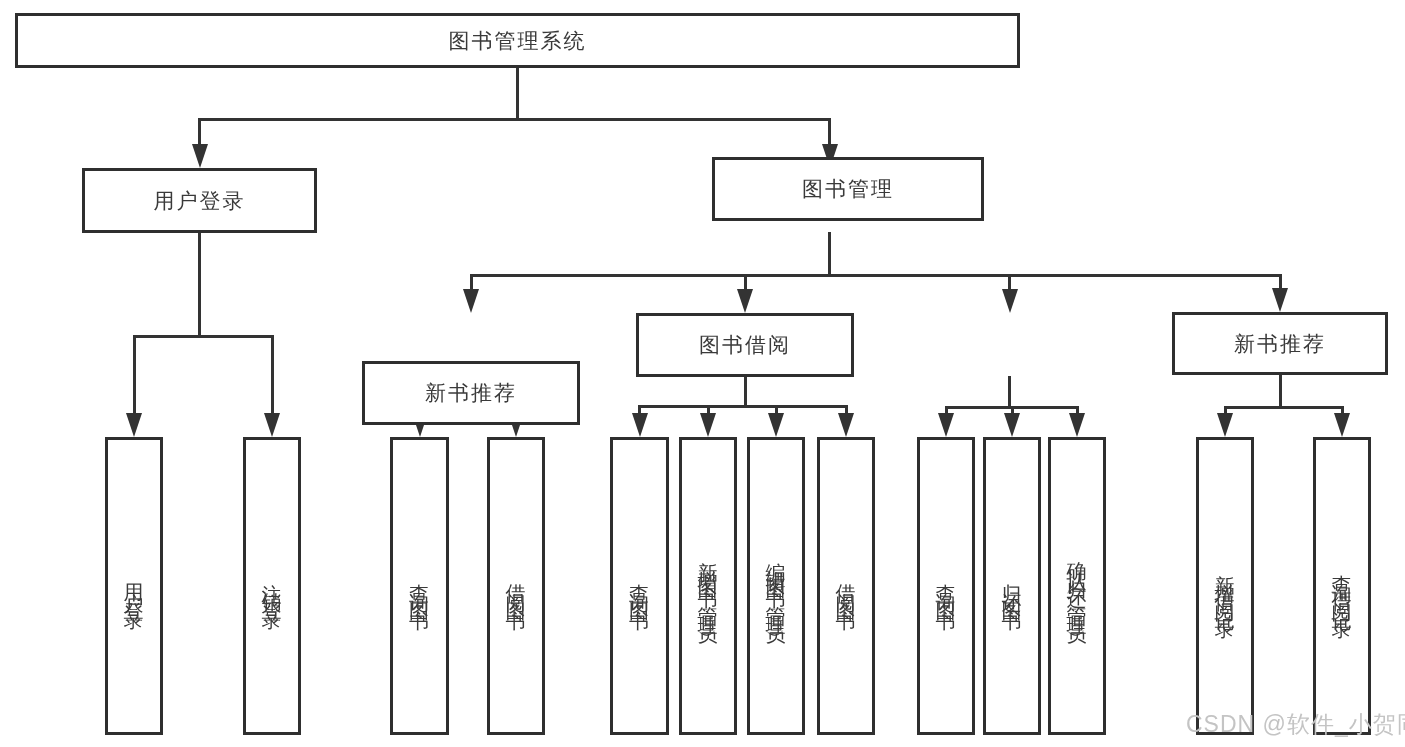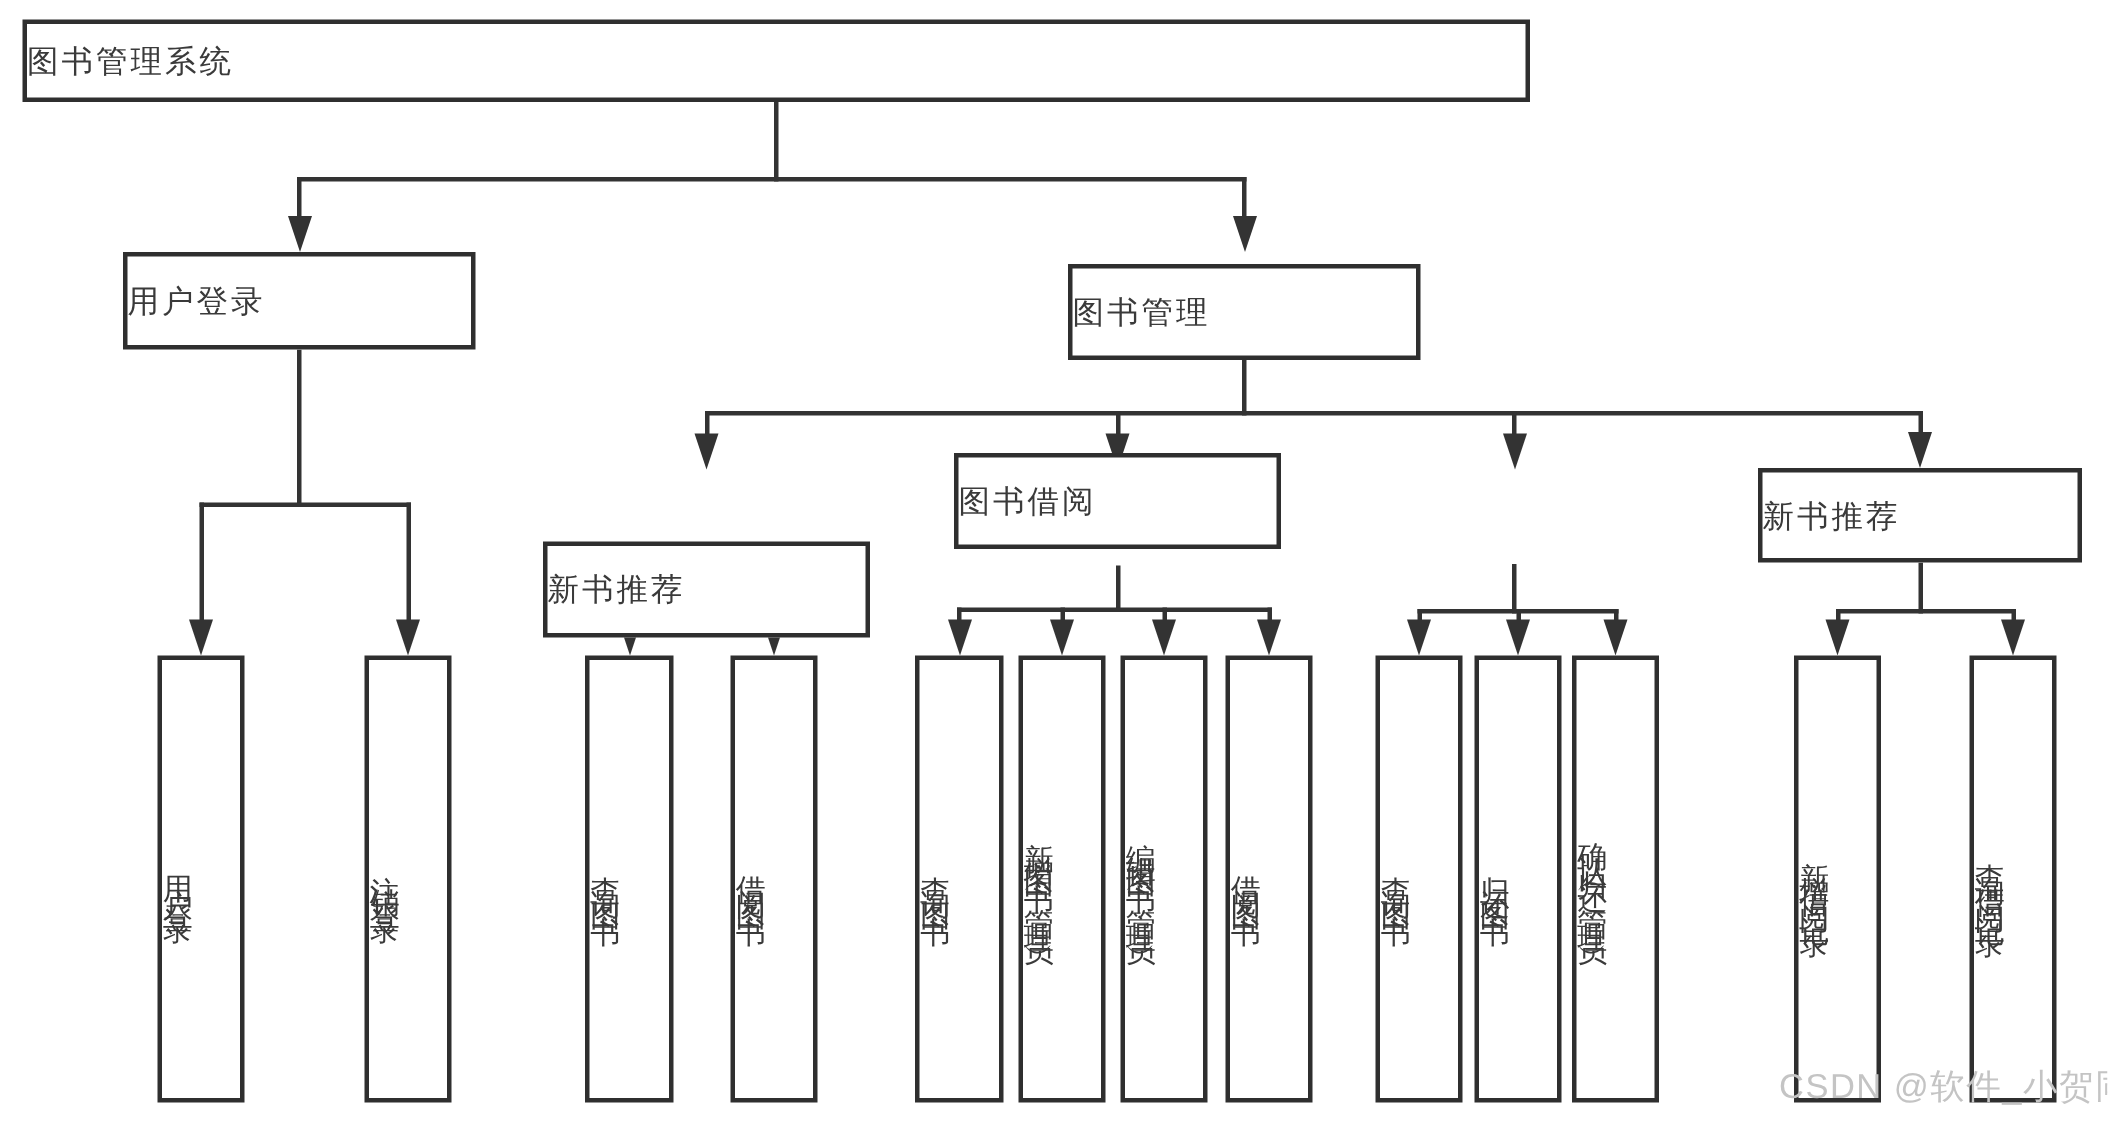--- a/index.html
+++ b/index.html
@@ -9,21 +9,21 @@
     --bg:#ffffff;
     --wm:#c4c4c4;
   }
   html,body{margin:0;padding:0;background:#fff;}
   .canvas{
     position:relative;width:1405px;height:747px;background:var(--bg);
     font-family:"Liberation Sans","DejaVu Sans",sans-serif;overflow:hidden;
   }
   .node{
     position:absolute;box-sizing:border-box;border:3px solid var(--border);
-    background:#fff;display:flex;align-items:center;
+    background:#fff;display:flex;align-items:center;justify-content:center;
     color:var(--text);font-size:21px;letter-spacing:2px;
   }
   .node.v{font-size:20px;letter-spacing:0;}
   .node.v .lbl{
     writing-mode:vertical-rl;text-orientation:mixed;
     letter-spacing:9px;line-height:1;
   }
   .hline,.vline{position:absolute;background:var(--line);}
   .arrow{
     position:absolute;width:0;height:0;
@@ -91,27 +91,27 @@
     <div class="vline" style="left: 1223.5px; top: 406px; width: 3px; height: 8px;"></div>
     <div class="arrow" style="left: 1217px; top: 413px;"></div>
     <div class="vline" style="left: 1340.5px; top: 406px; width: 3px; height: 8px;"></div>
     <div class="arrow" style="left: 1334px; top: 413px;"></div>
     <div class="node" style="left: 15px; top: 13px; width: 1005px; height: 55px;">
       <span class="lbl">图书管理系统</span>
     </div>
     <div class="node" style="left: 82px; top: 168px; width: 235px; height: 65px;">
       <span class="lbl">用户登录</span>
     </div>
-    <div class="node" style="left: 712px; top: 176px; width: 235px; height: 64px;">
+    <div class="node" style="left: 712px; top: 157px; width: 272px; height: 64px;">
       <span class="lbl">图书管理</span>
     </div>
     <div class="node" style="left: 362px; top: 313px; width: 218px; height: 64px; margin-top: 48px;">
       <span class="lbl">新书推荐</span>
     </div>
-    <div class="node" style="left: 636px; top: 302px; width: 218px; height: 64px;">
+    <div class="node" style="left: 636px; top: 313px; width: 218px; height: 64px;">
       <span class="lbl">图书借阅</span>
     </div>
     <div class="node" style="left: 1172px; top: 312px; width: 216px; height: 63px;">
       <span class="lbl">新书推荐</span>
     </div>
     <div class="node v" style="left: 105px; top: 437px; width: 58px; height: 298px;">
       <span class="lbl">用户登录</span>
     </div>
     <div class="node v" style="left: 243px; top: 437px; width: 58px; height: 298px;">
       <span class="lbl">注销登录</span>

